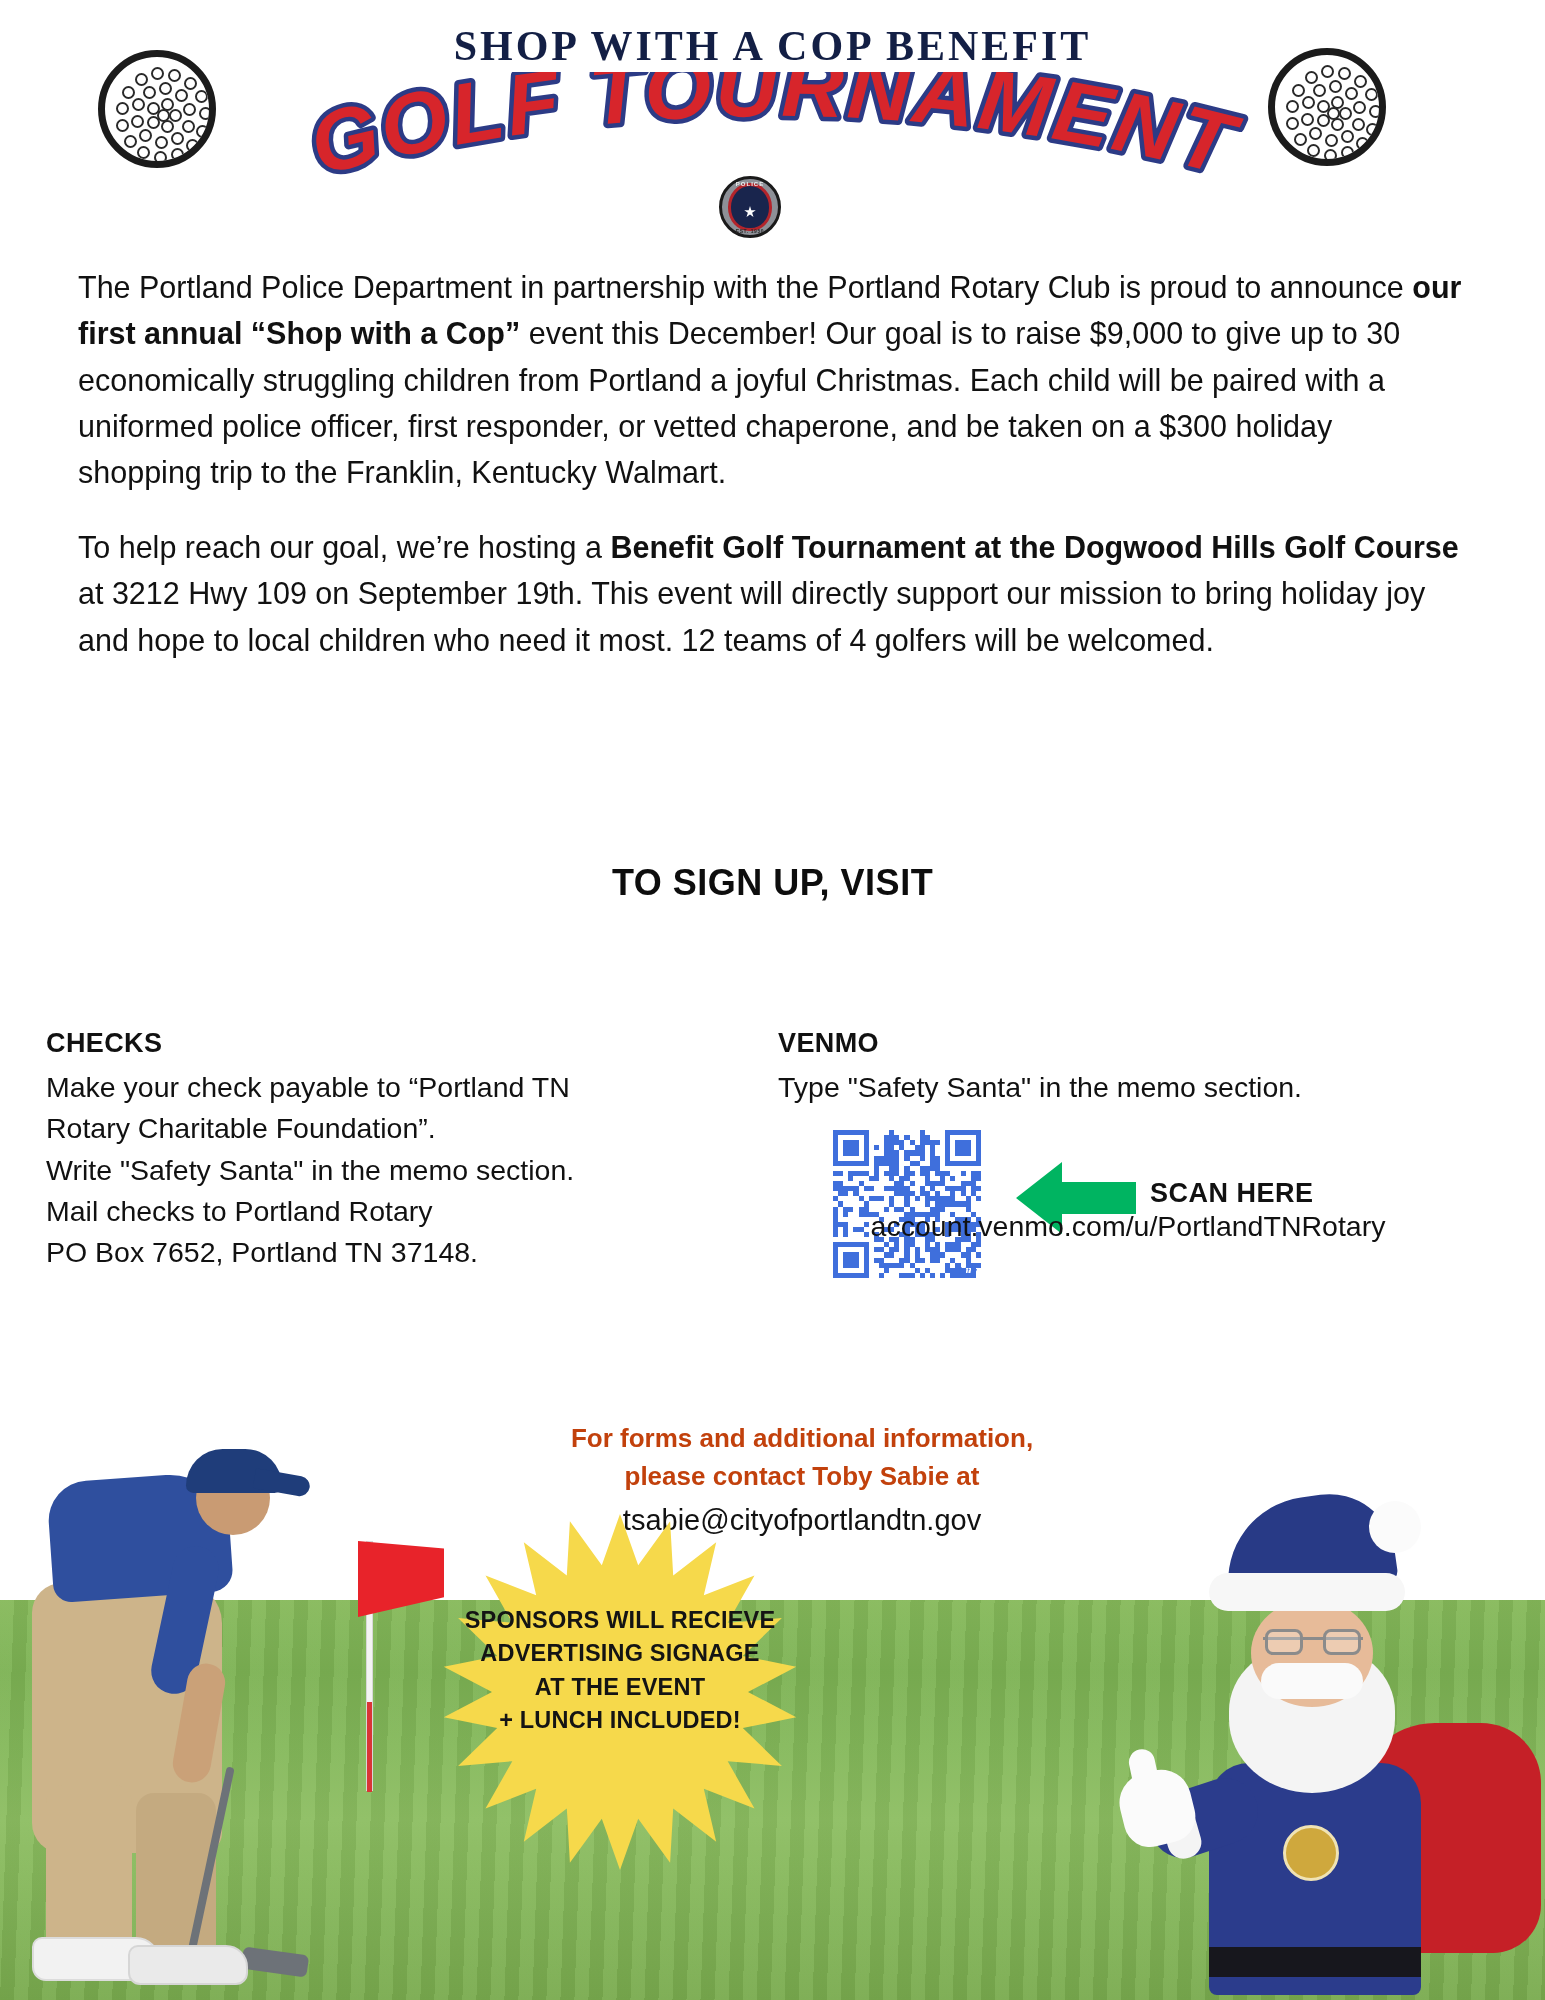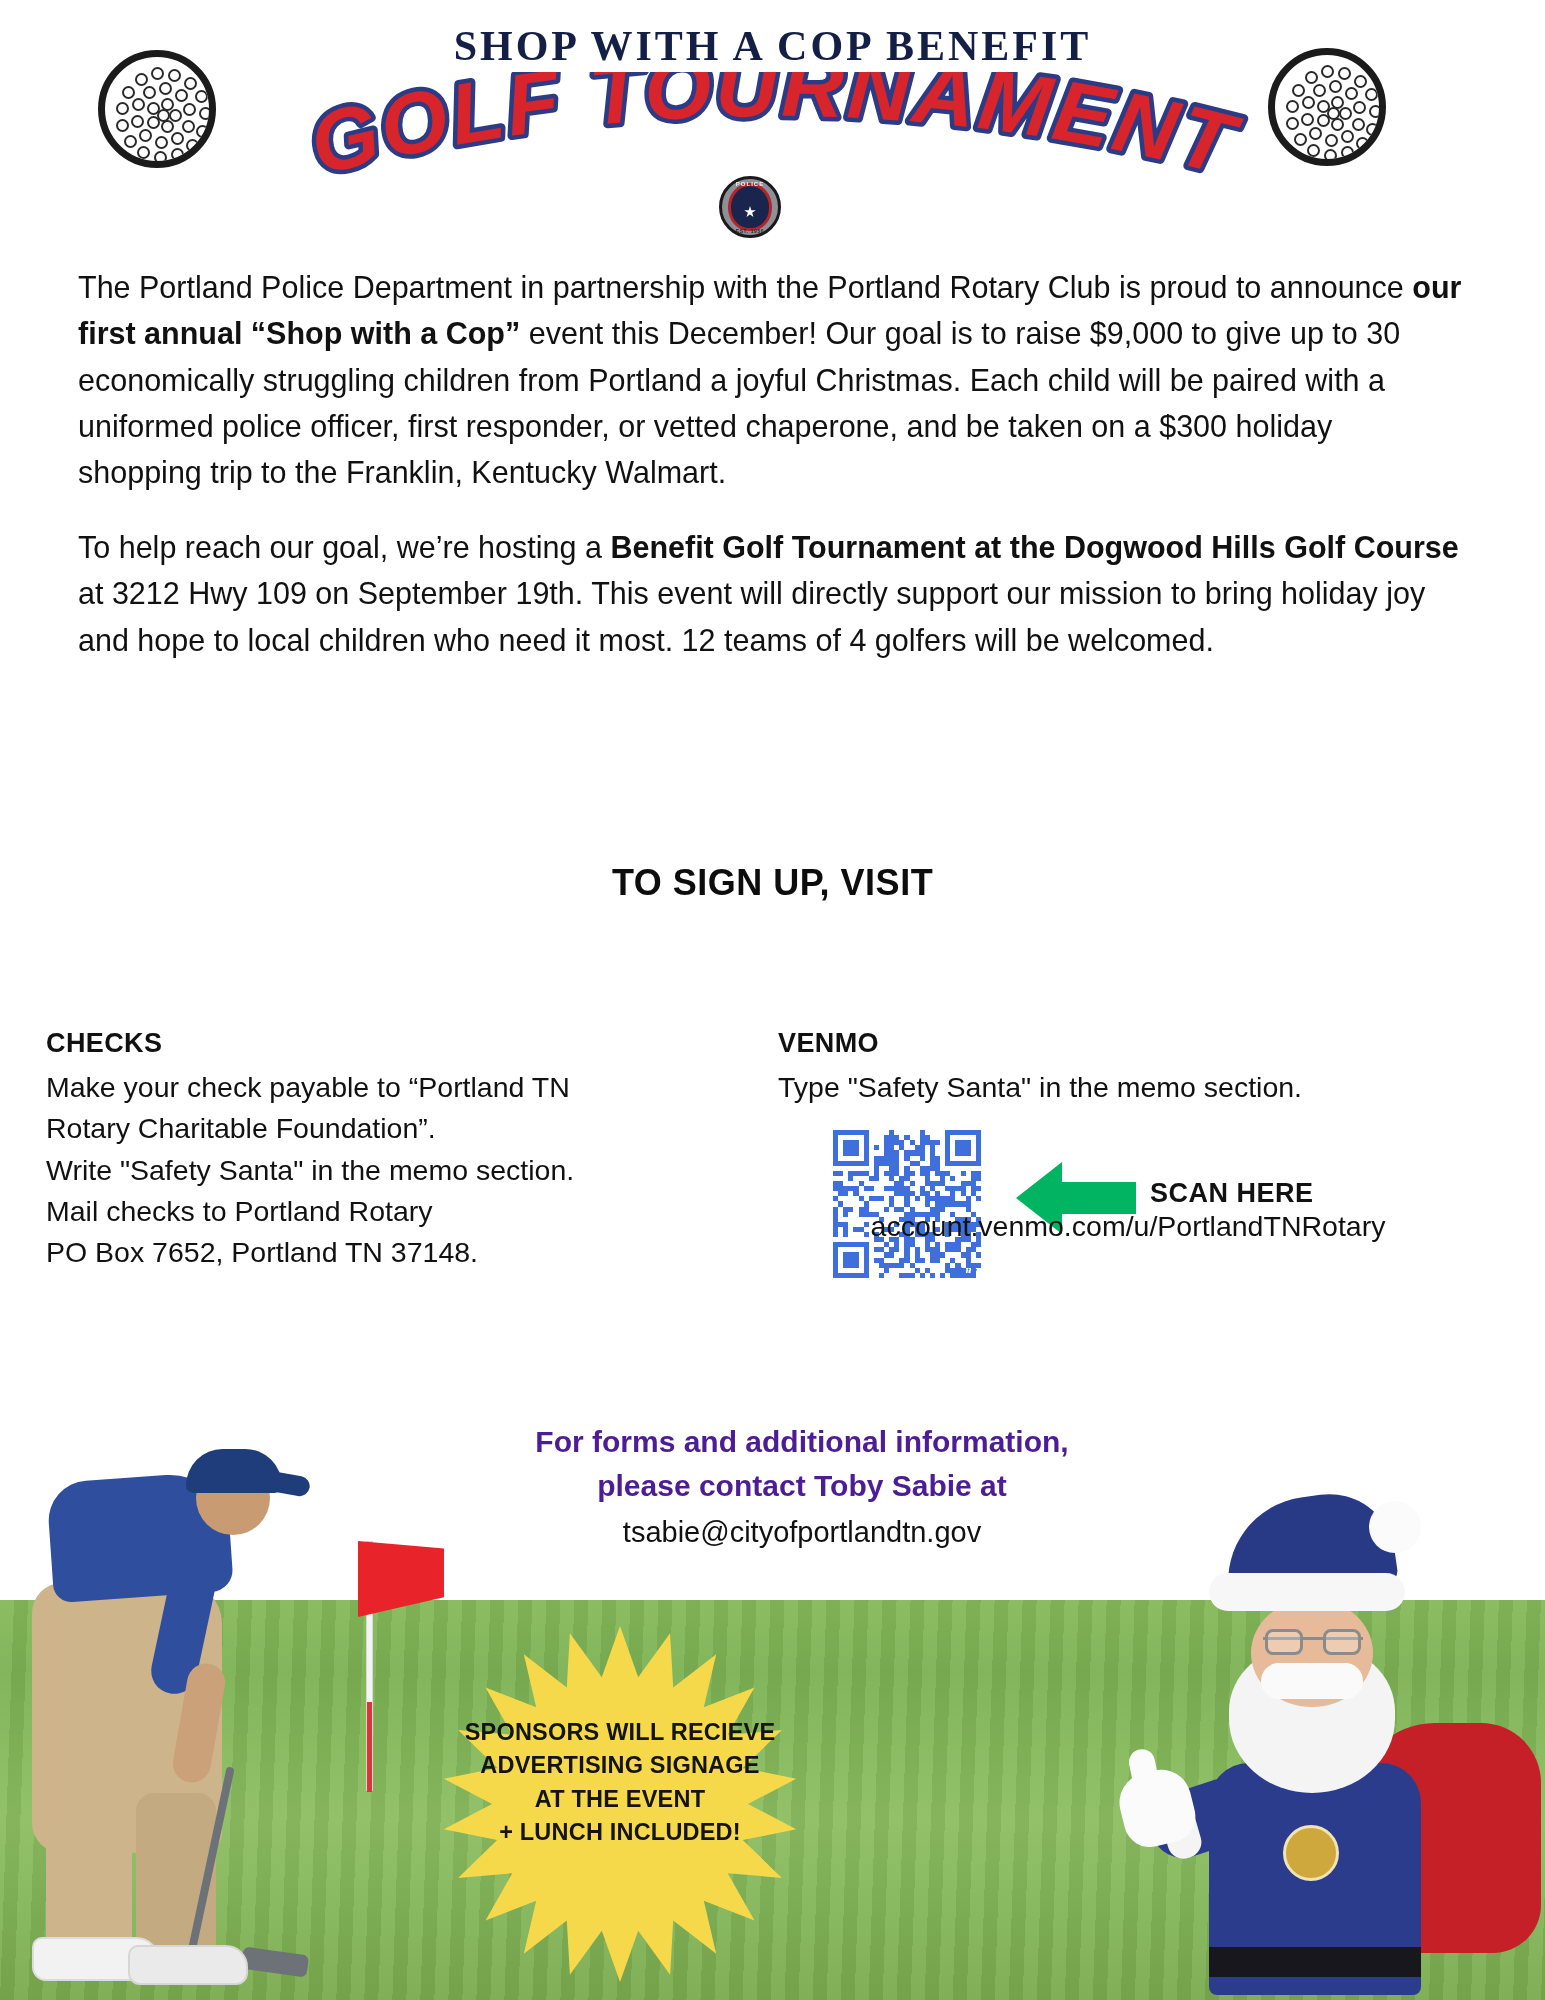--- a/index.html
+++ b/index.html
@@ -167,33 +167,33 @@
   .s-belt{position:absolute;left:104px;top:452px;width:212px;height:30px;background:#17171d;}
   .s-arm{position:absolute;left:44px;top:290px;width:110px;height:66px;background:#2b3c8c;border-radius:34px;transform:rotate(-18deg);}
   .s-glove{position:absolute;left:16px;top:276px;width:72px;height:74px;background:#fbfbfb;border-radius:30px 30px 26px 26px;transform:rotate(-14deg);}
   .s-thumb{position:absolute;left:26px;top:254px;width:26px;height:46px;background:#fbfbfb;border-radius:14px;transform:rotate(-12deg);}
   .s-cuff{position:absolute;left:58px;top:300px;width:34px;height:64px;background:#f4f4f4;border-radius:16px;transform:rotate(-16deg);}
   .s-sack{position:absolute;left:250px;top:228px;width:186px;height:230px;background:#c52027;border-radius:80px 60px 48px 60px;}
   .s-crest{position:absolute;left:178px;top:330px;width:56px;height:56px;border-radius:50%;background:#cfa83d;border:3px solid #f0e3b4;box-sizing:border-box;}
 
   
   .burst{
-    position:absolute;left:440px;top:1624px;width:360px;height:360px;
+    position:absolute;left:440px;top:1512px;width:360px;height:360px;
   }
   .burst svg{position:absolute;inset:0;}
   .burst-text{
     position:absolute;left:0;top:92px;width:360px;text-align:center;
     font-size:23.5px;font-weight:bold;line-height:1.42;color:#141414;letter-spacing:.2px;
   }
 
   
   .contact{
     position:absolute;left:452px;top:1420px;width:700px;text-align:center;
   }
-  .contact .b1{font-size:30px;font-weight:bold;line-height:1.45;color:#4c1d95;}
+  .contact .b1{font-size:26px;font-weight:bold;line-height:1.45;color:#c2410c;}
   .contact .b2{font-size:29px;line-height:1.45;color:#111;margin-top:4px;}
 </style>
 </head>
 <body>
 
 <div class="page">
 
   <div class="header">
 
     <div class="kicker">SHOP WITH A COP BENEFIT</div>

